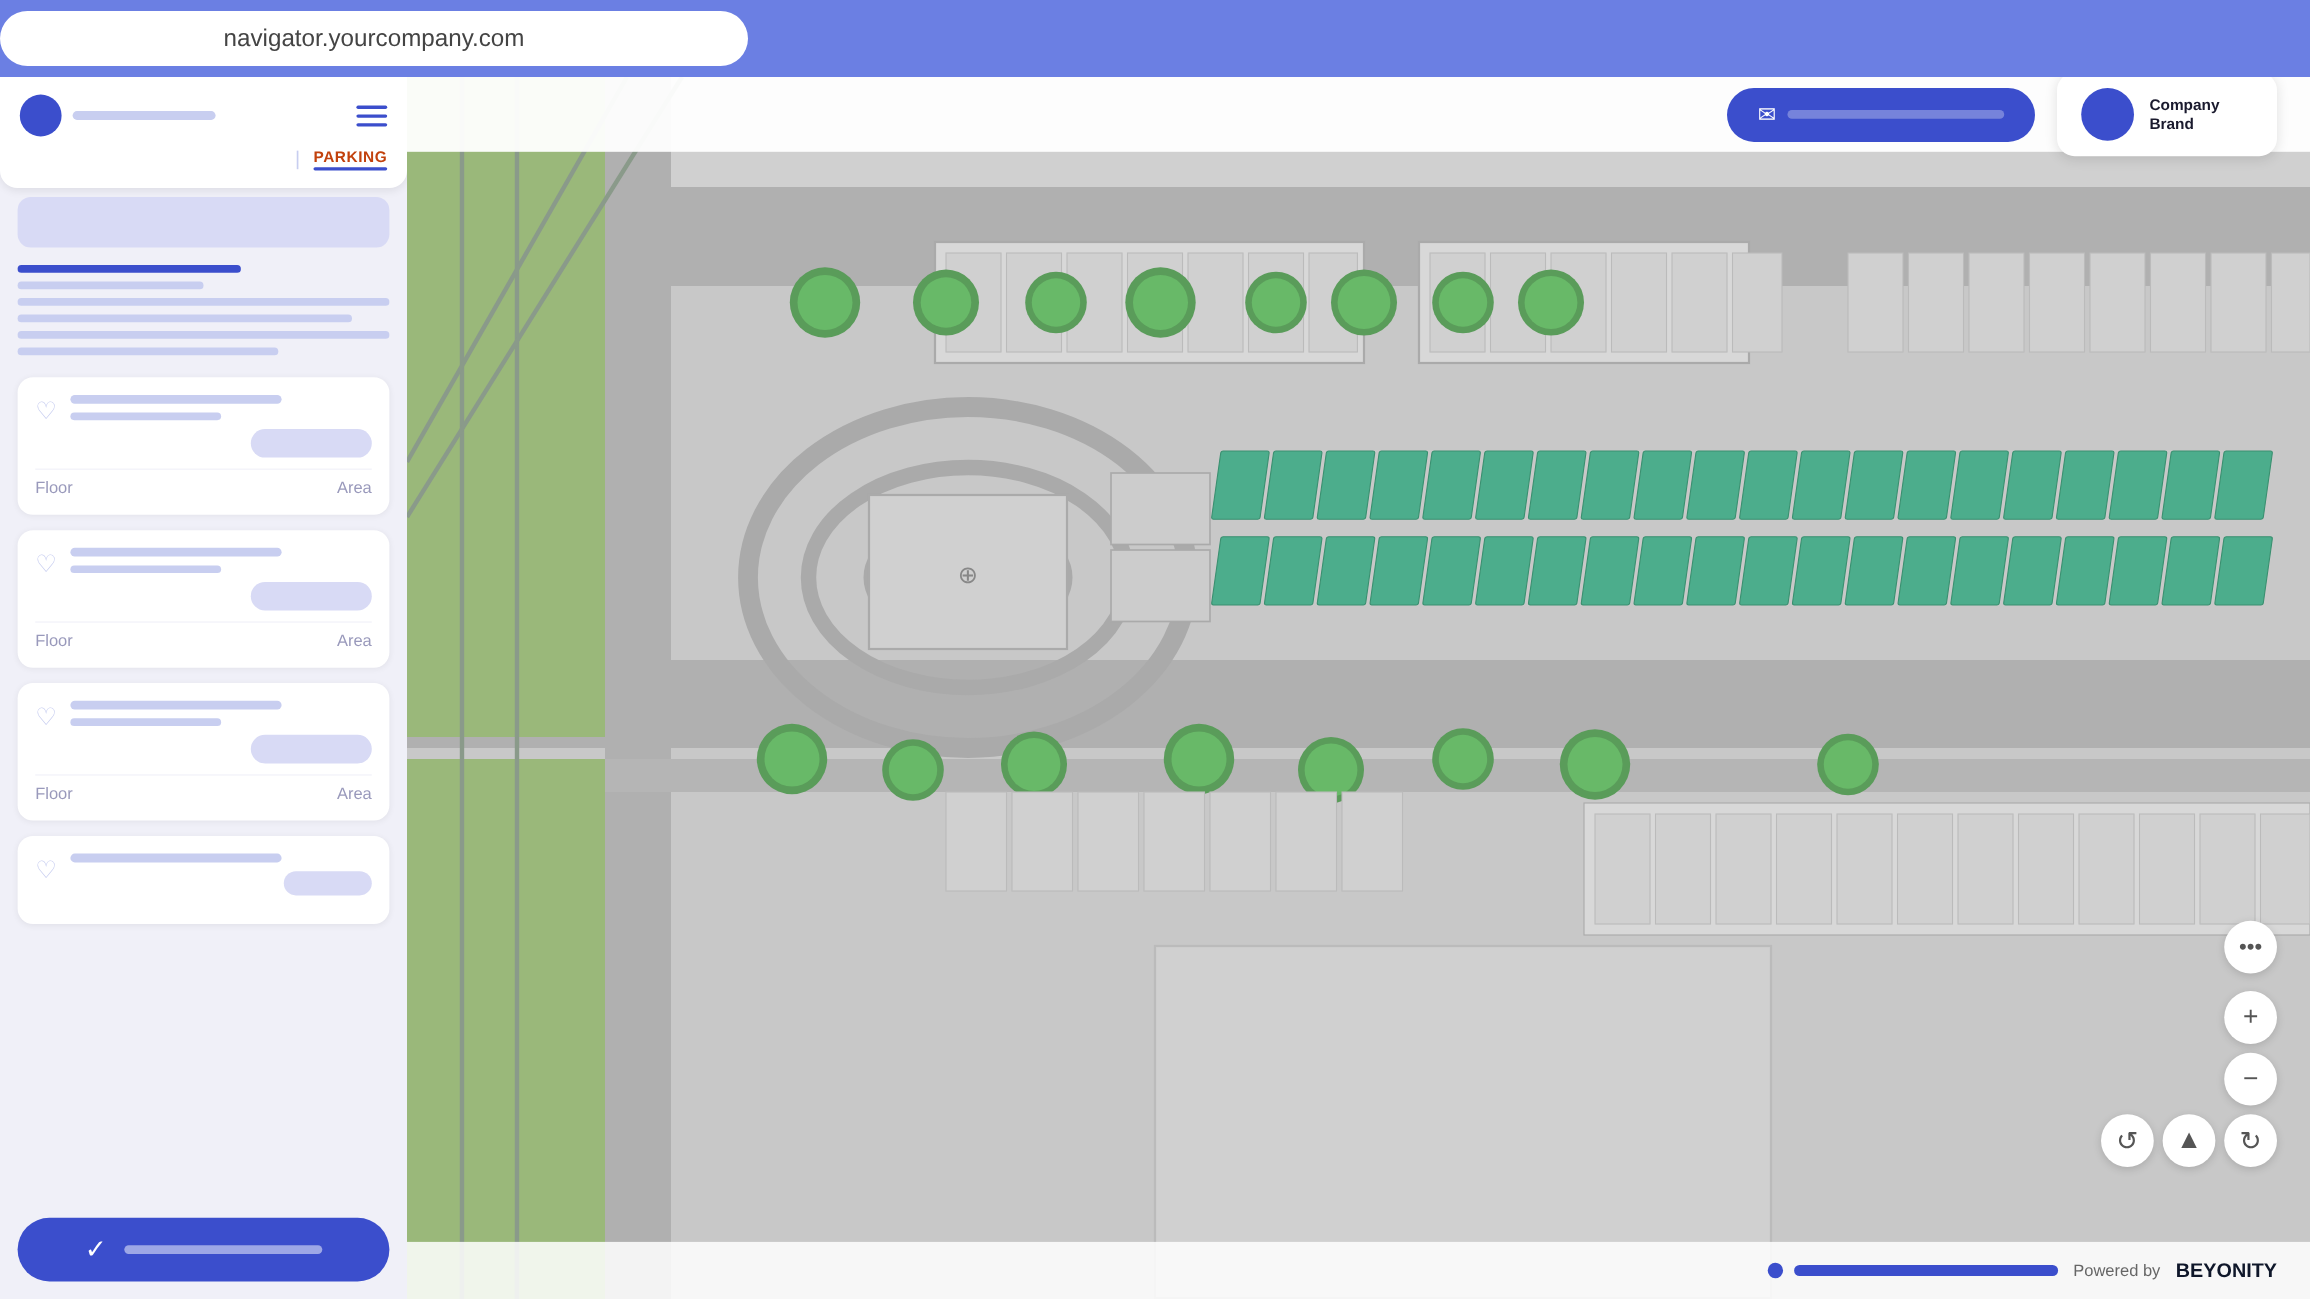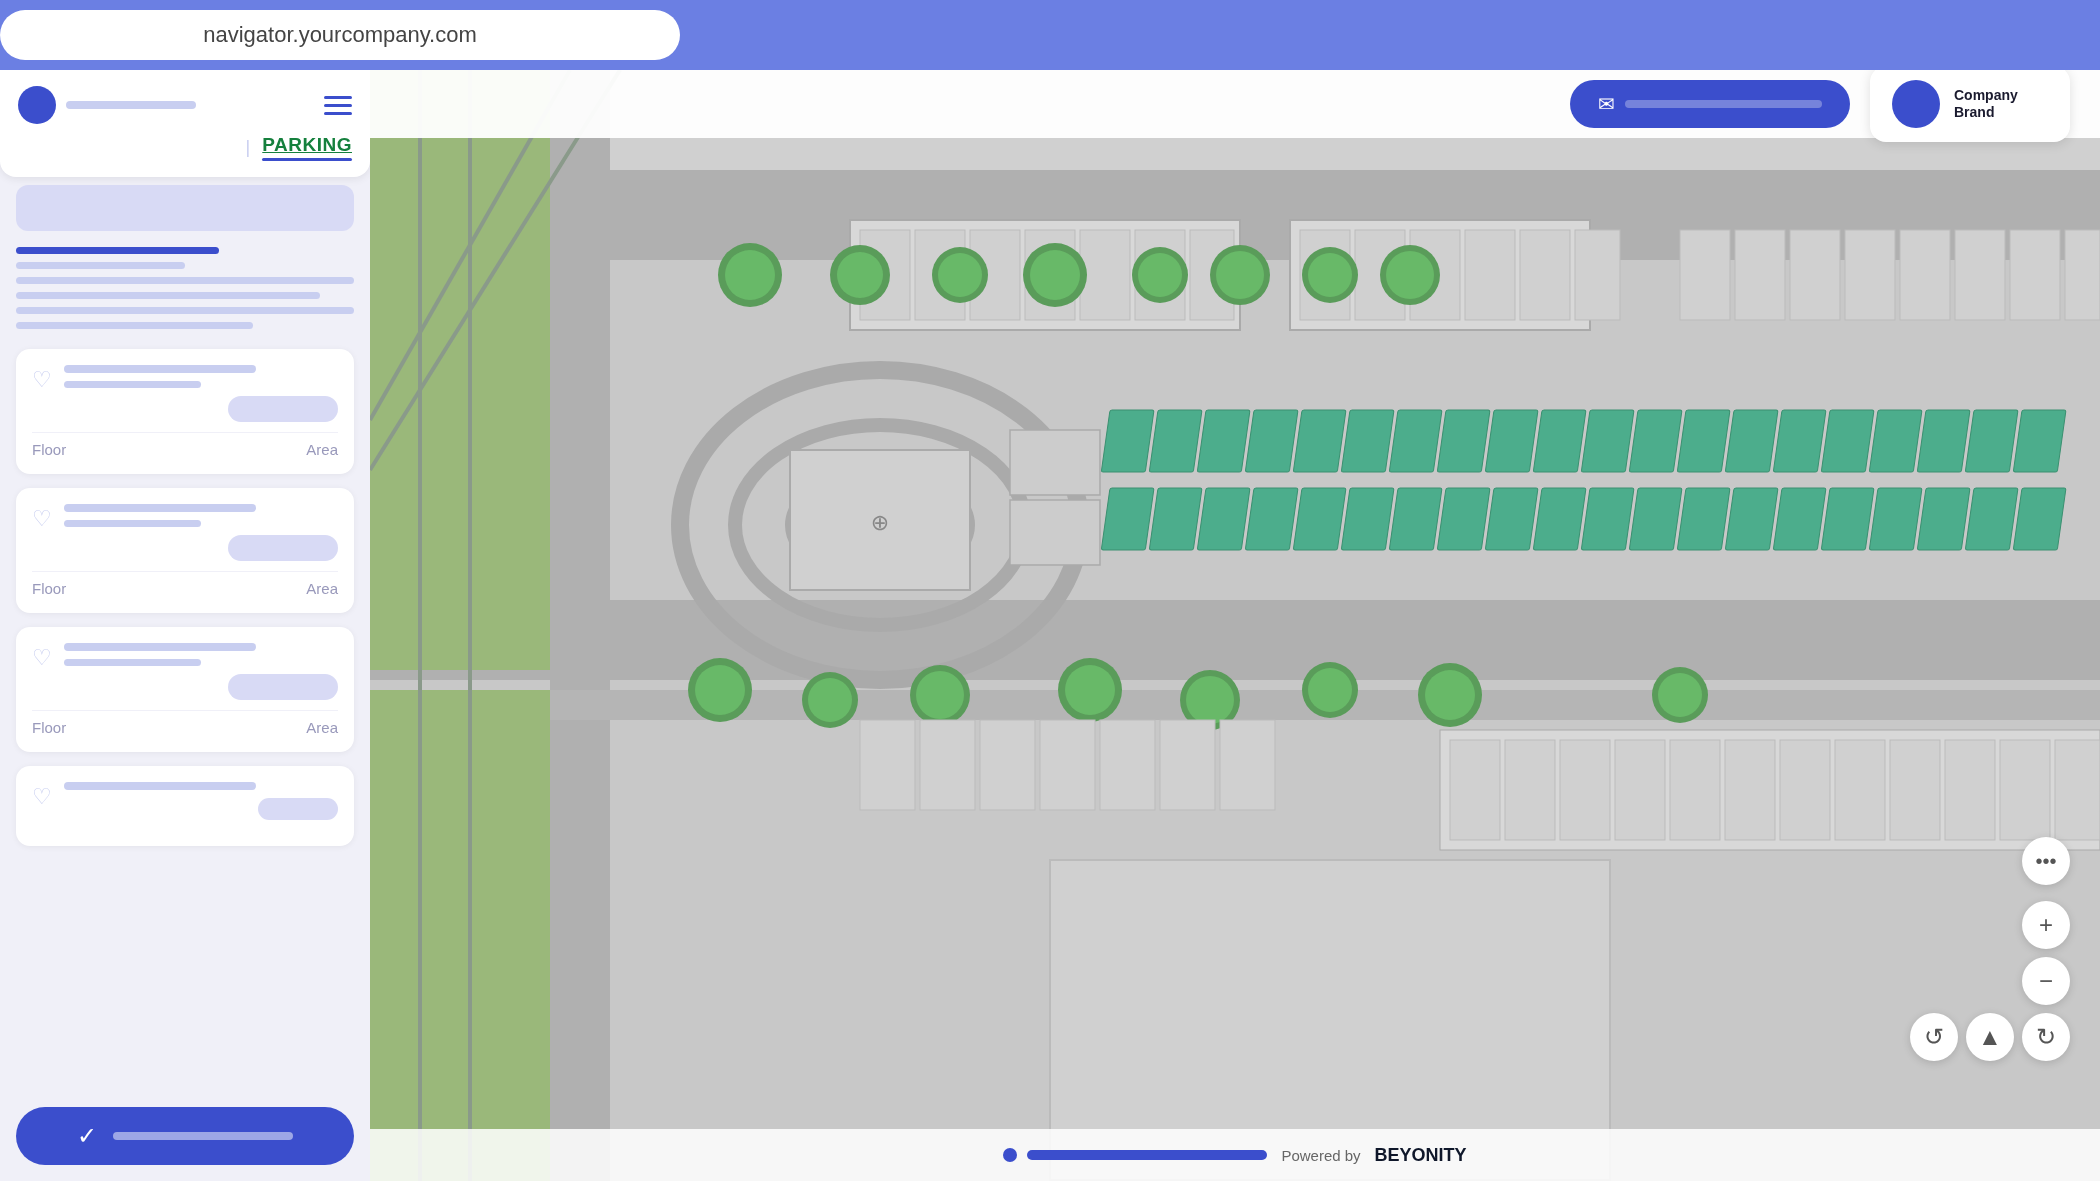--- a/index.html
+++ b/index.html
@@ -180,25 +180,24 @@
       background: #c8cef0;
       border-radius: 4px;
       flex: 1;
     }
     .sidebar-tab-divider {
       color: #c8cef0;
       margin: 0 12px;
       font-size: 18px;
     }
     .sidebar-tab-active {
-      font-size: 19px;
+      font-size: 14px;
       font-weight: 700;
-      color: #15803d;
+      color: #c2410c;
       letter-spacing: 0.5px;
-      text-decoration: underline;
     }
     .sidebar-tab-underline {
       height: 3px;
       background: #3b4ecc;
       border-radius: 2px;
       width: 100%;
       margin-top: 2px;
     }
 
     
@@ -368,21 +367,21 @@
     
     .map-bottom-bar {
       position: absolute;
       bottom: 0;
       left: 0;
       right: 0;
       height: 52px;
       background: rgba(255,255,255,0.85);
       display: flex;
       align-items: center;
-      justify-content: center;
+      justify-content: flex-end;
       padding: 0 30px;
       gap: 14px;
       z-index: 50;
     }
 
     .progress-bar-container {
       display: flex;
       align-items: center;
       gap: 10px;
     }

